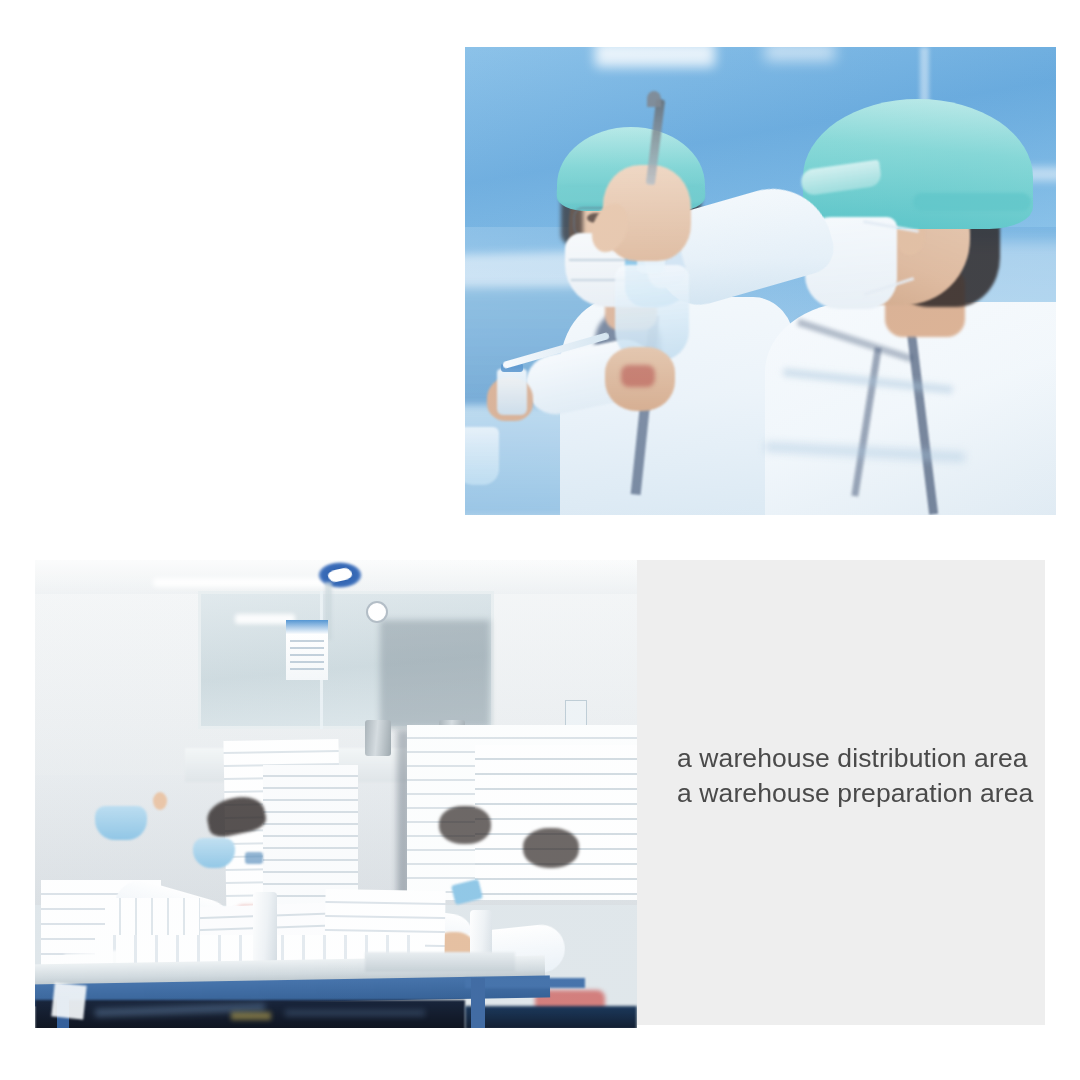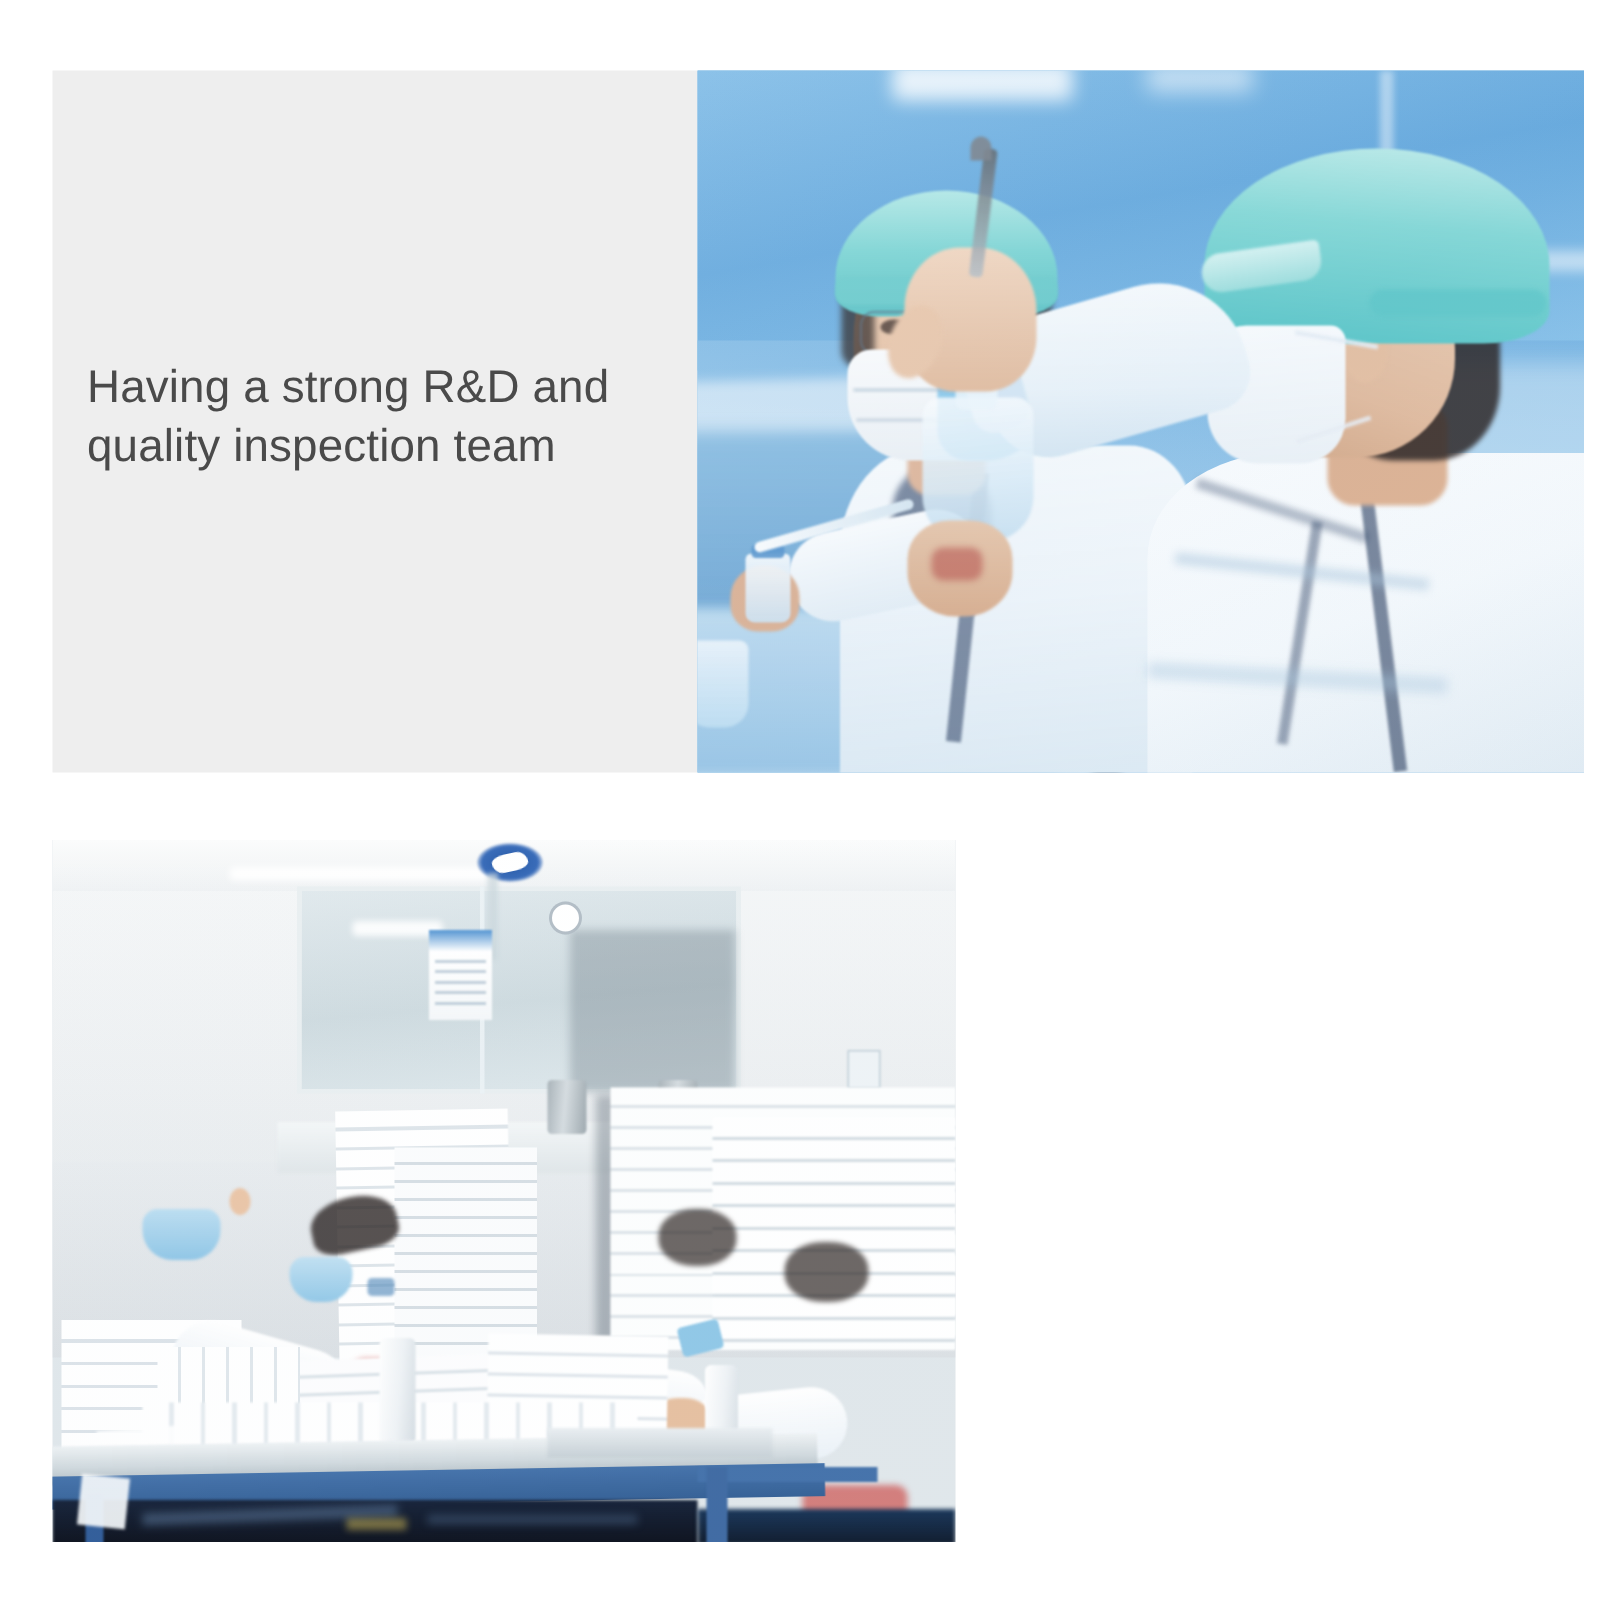--- a/index.html
+++ b/index.html
@@ -785,24 +785,20 @@
     left: 0; top: 0; width: 602px; height: 468px;
     background: linear-gradient(160deg, rgba(255,255,255,0.07) 0%, rgba(220,232,240,0.05) 60%, rgba(255,255,255,0.04) 100%);
     pointer-events: none;
   }
 </style>
 </head>
 <body>
 
 <div id="top-block">
 
-  <div id="top-caption-panel">
-    <div id="top-caption-text">Having a strong R&amp;D and
-quality inspection team</div>
-  </div>
 
   <div id="top-photo" role="img">
     <div class="ph" id="lab-wall-upper"></div>
     <div class="ph" id="lab-wall-lower"></div>
     <div class="ph" id="lab-ceiling-light"></div>
     <div class="ph" id="lab-ceiling-light2"></div>
     <div class="ph" id="lab-pole"></div>
     <div class="ph" id="lab-shelf-right"></div>
     <div class="ph" id="lab-shelf-right2"></div>
     <div class="ph" id="lab-bottle-cluster"></div>
@@ -951,13 +947,17 @@
     <div class="ph" id="under-shine2"></div>
     <div class="ph" id="under-yellow"></div>
     <div class="ph" id="table-rail"></div>
     <div class="ph" id="table-leg1"></div>
     <div class="ph" id="table-leg2"></div>
     <div class="ph" id="paper-hanging"></div>
 
     <div class="ph" id="bottom-photo-sheen"></div>
   </div>
 
+  <div id="bottom-caption-panel">
+    <div id="bottom-caption-text">a warehouse distribution area
+a warehouse preparation area</div>
+  </div>
 </div>
 
 </body></html>

